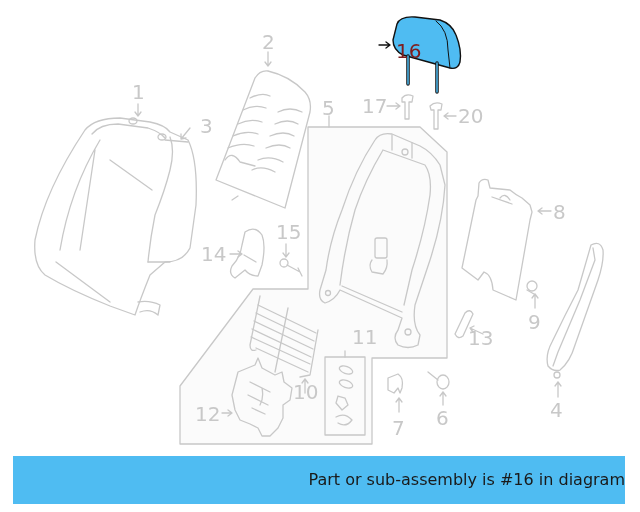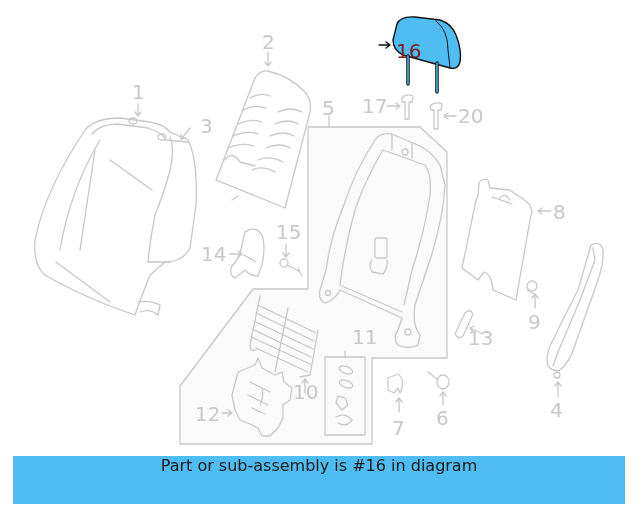--- a/index.html
+++ b/index.html
@@ -1,21 +1,21 @@
 <!DOCTYPE html>
 <html><head>
 <meta charset="utf-8">
 <style>
   html, body { margin:0; padding:0; background:#ffffff; }
   body { width:640px; height:512px; position:relative; overflow:hidden; font-family:"DejaVu Sans", sans-serif; }
   #diagram { position:absolute; left:0; top:0; width:640px; height:512px; }
   .callout { position:absolute; font-size:20px; color:#c8c8c8; line-height:1; font-family:"DejaVu Sans", sans-serif; }
   .callout.active { color:#7f1d1d;margin-left:44px; }
   .banner { position:absolute; left:13px; top:456px; width:612px; height:48px; background:#4fbcf2;
-            display:flex; flex-direction:column; align-items:center; justify-content:flex-start; }
+            display:flex; flex-direction:row; align-items:center; justify-content:flex-end; }
   .banner span { font-size:16px; line-height:20px; color:#1a1a1a; font-family:"DejaVu Sans", sans-serif; }
 </style>
 </head>
 <body>
 
 <svg id="diagram" viewBox="0 0 640 512" xmlns="http://www.w3.org/2000/svg">
   <g fill="none" stroke="#c8c8c8" stroke-width="1.3" stroke-linejoin="round" stroke-linecap="round">
 
     <g>
       <path d="M85,130 Q95,118 120,118 L150,122 Q165,125 170,132 L188,140 Q198,160 196,205 L190,248 Q183,262 165,262 L150,275 Q140,300 135,315 L110,306 Q70,290 45,275 Q33,265 35,240 Q45,190 85,130 Z"></path>

